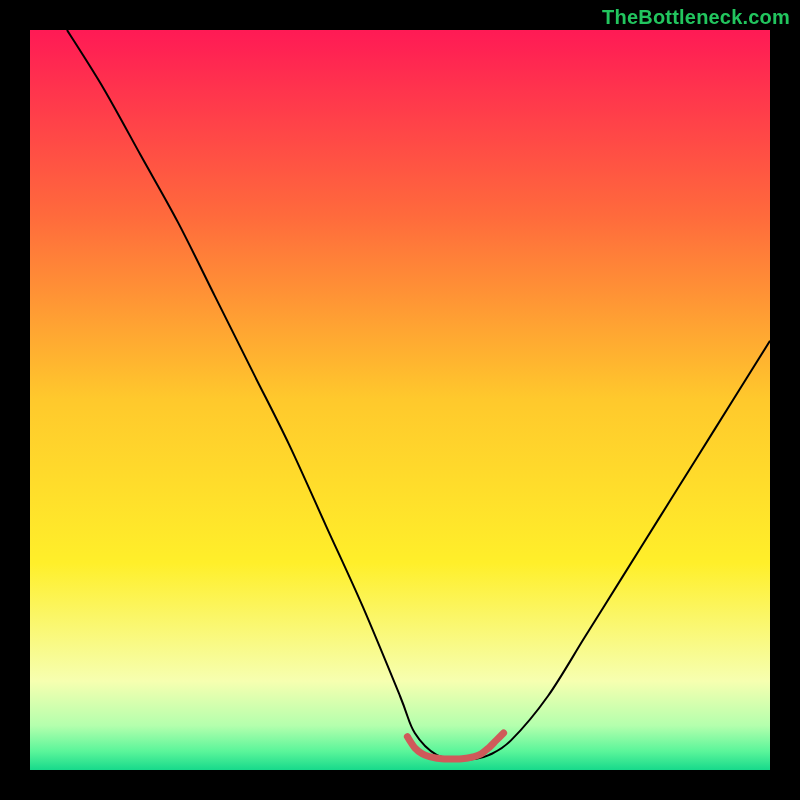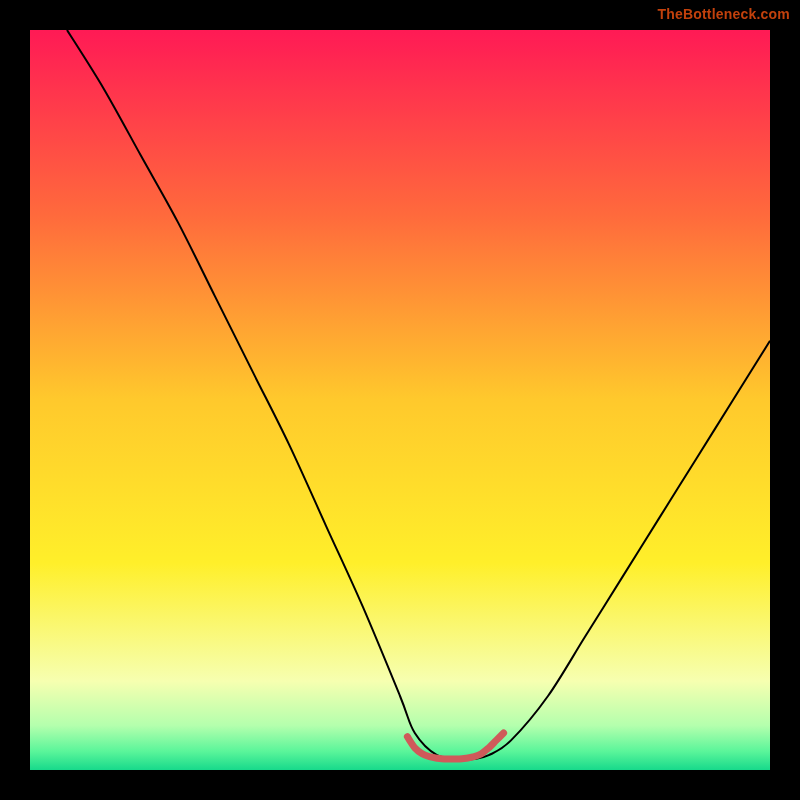--- a/index.html
+++ b/index.html
@@ -14,23 +14,23 @@
     position: relative;
     width: 800px;
     height: 800px;
     background: #000;
   }
   .watermark {
     position: absolute;
     top: 6px;
     right: 10px;
     font-family: Arial, Helvetica, sans-serif;
-    font-size: 14px;
+    font-size: 20px;
     font-weight: 600;
-    color: #c2410c;
+    color: #22c55e;
     letter-spacing: 0.2px;
     z-index: 10;
   }
   svg {
     display: block;
   }
 </style>
 </head>
 <body>
 

